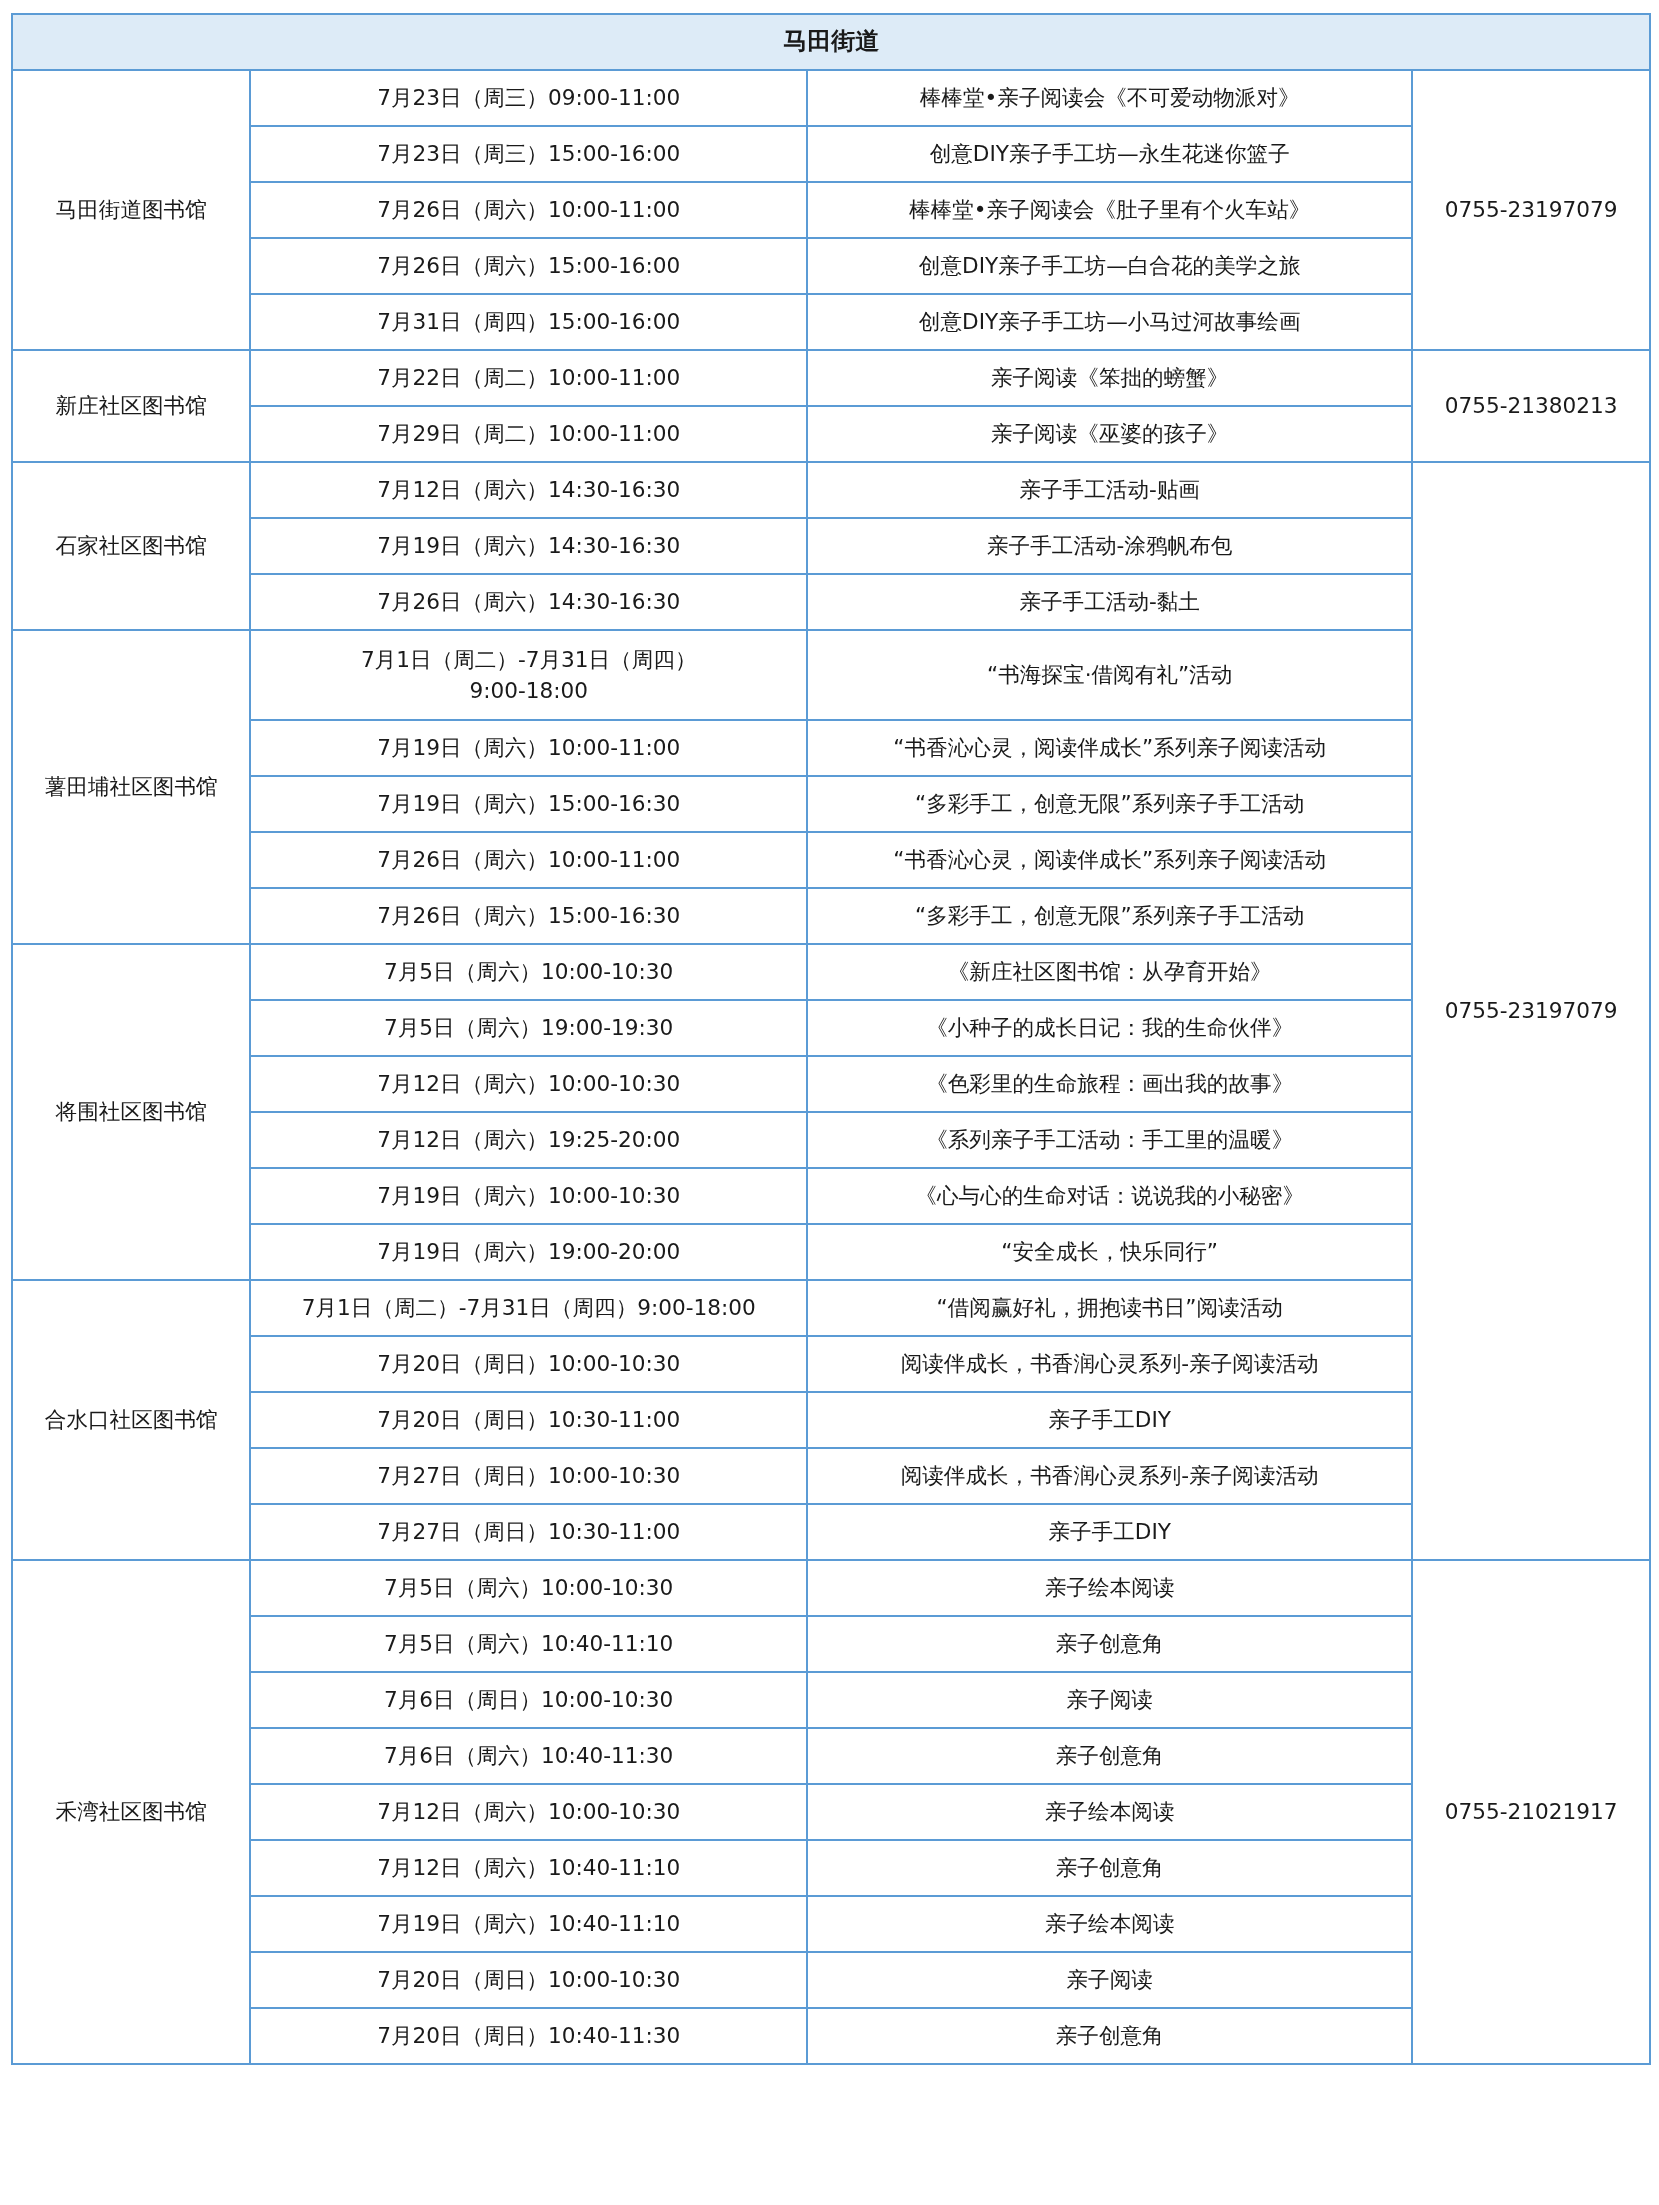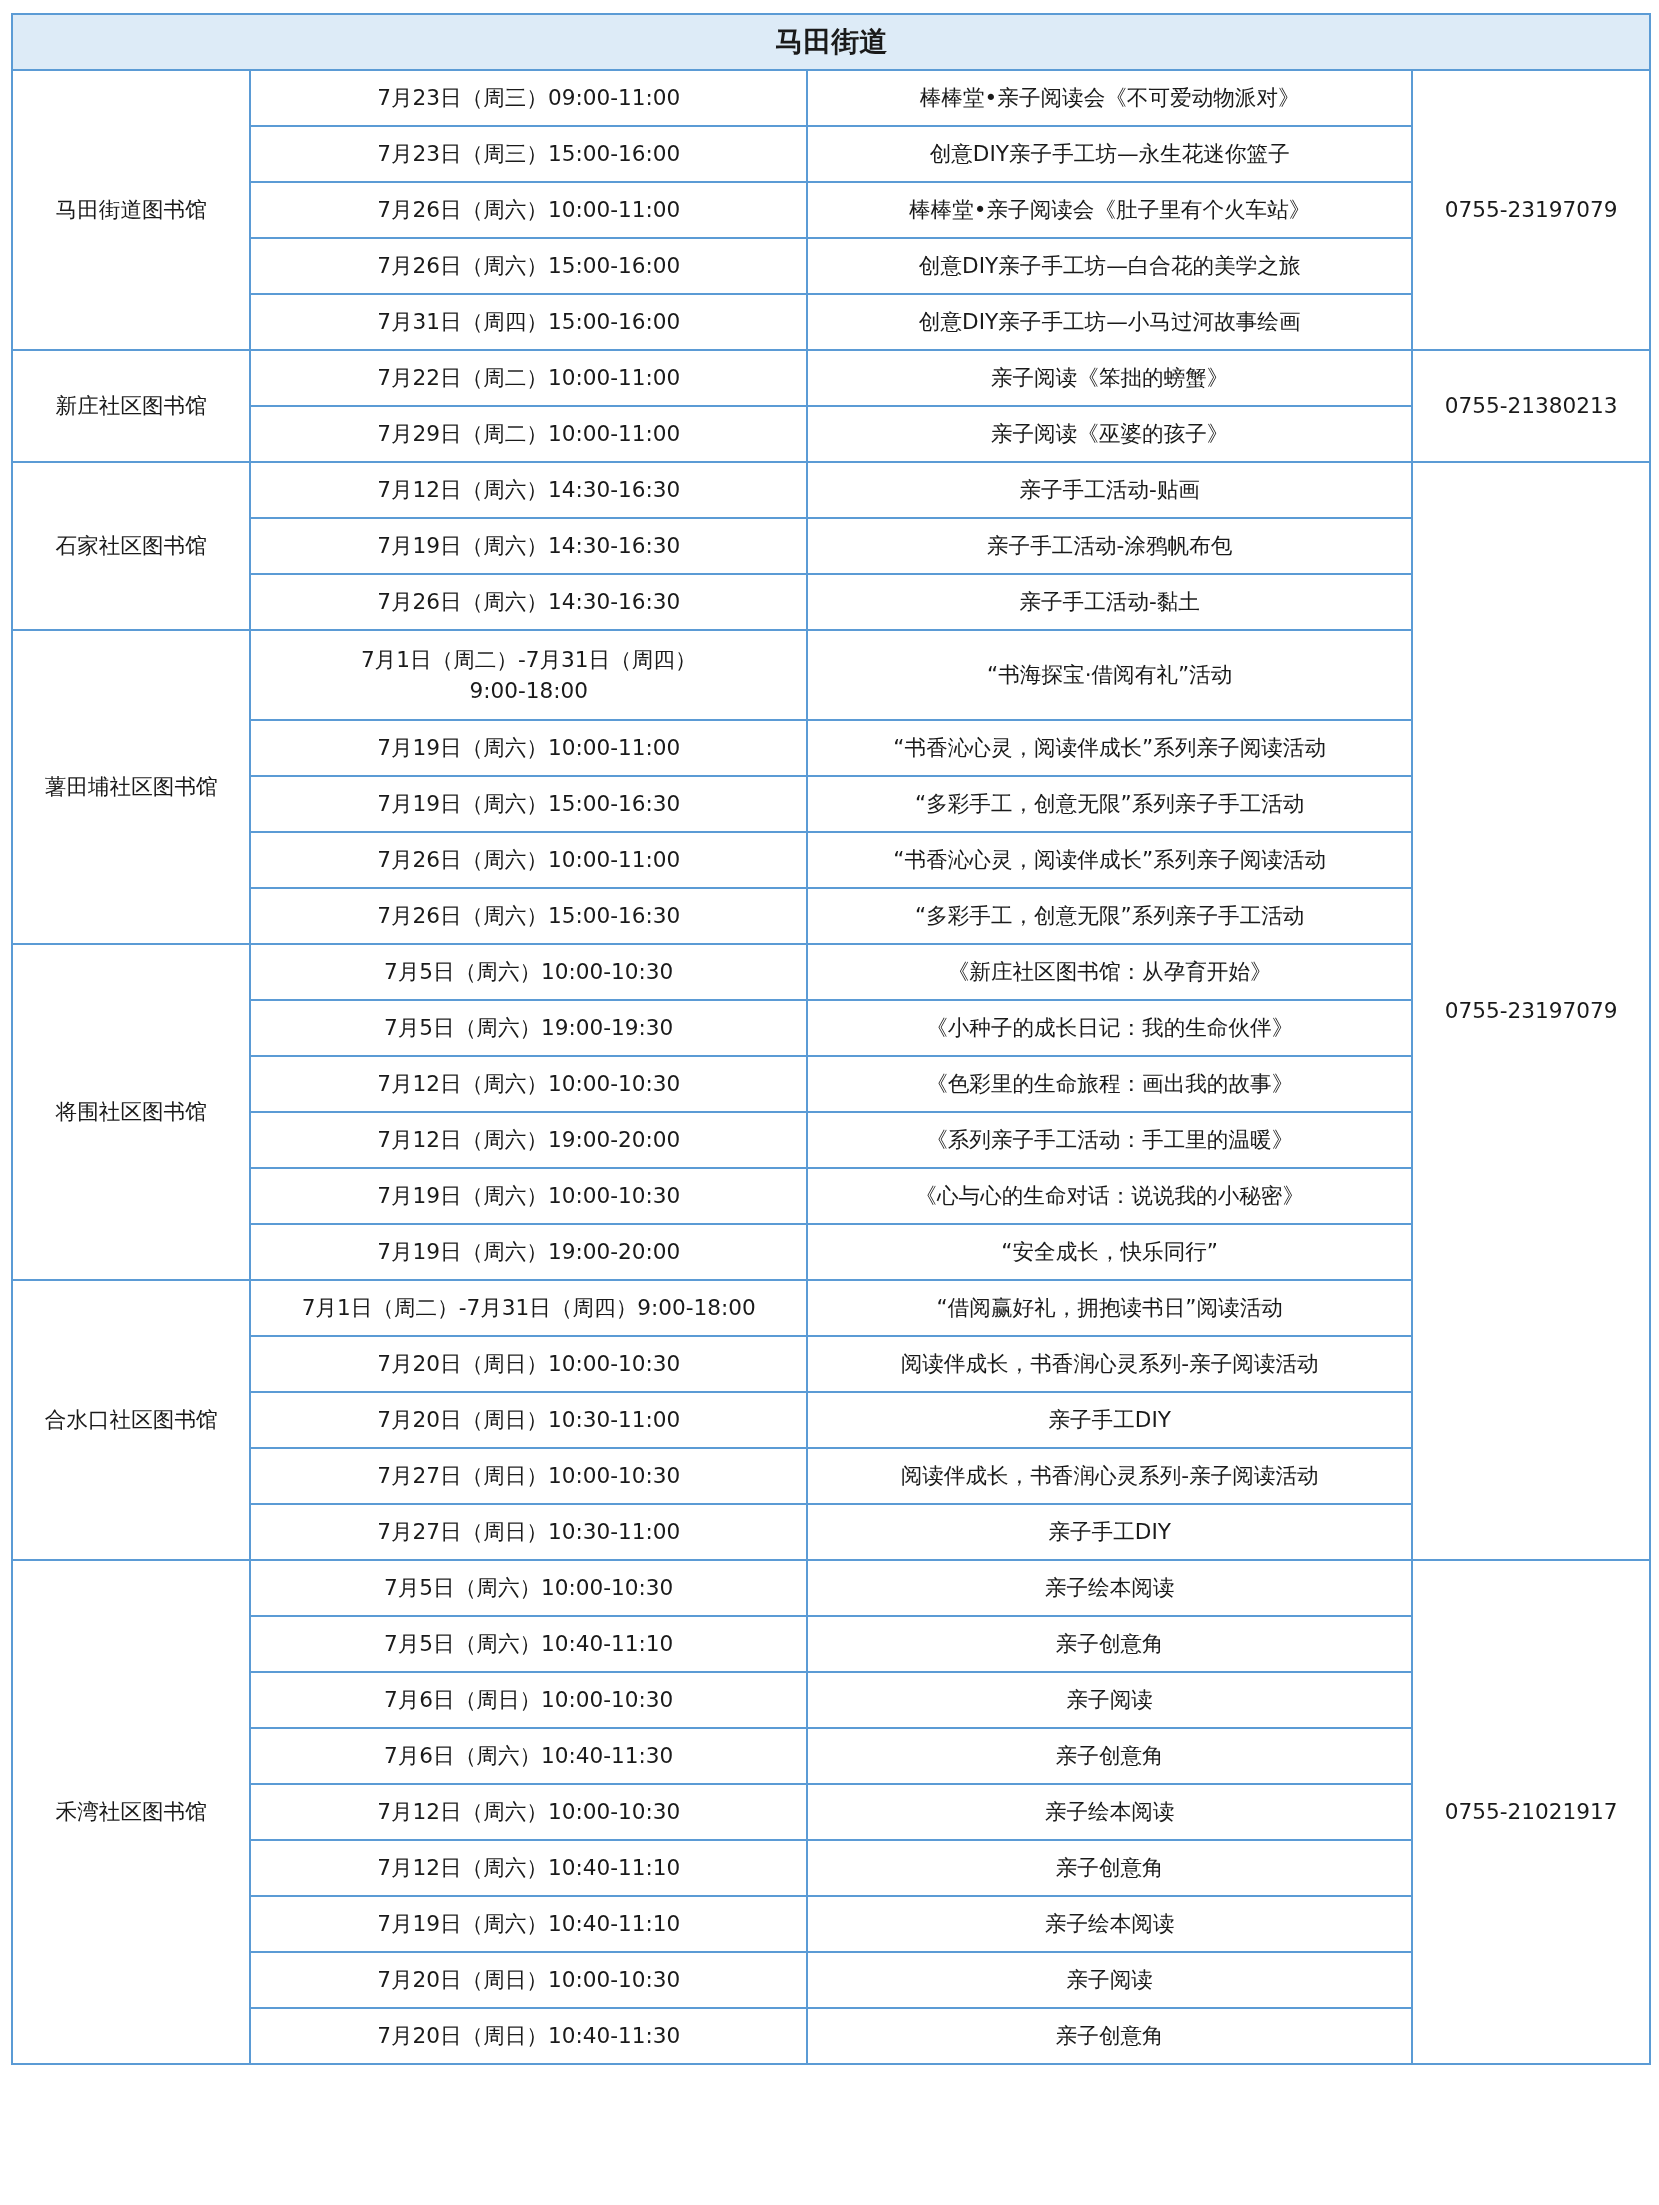--- a/index.html
+++ b/index.html
@@ -2,21 +2,21 @@
 <html style="font-size:12px"><head>
 <meta charset="utf-8">
 <style>
   html, body { margin: 0; padding: 0; background: #ffffff; }
   body { width: 1659px; height: 2205px; position: relative; overflow: hidden;
          font-family: "DejaVu Sans", "Liberation Sans", sans-serif; color: #1a1a1a; }
   table.sched { position: absolute; left: 11.2px; top: 12.7px; width: 1638px;
                 border-collapse: collapse; table-layout: fixed; }
   table.sched td { border: 2.2px solid #5B9BD5; text-align: center; vertical-align: middle;
                    font-size: 21.6px; line-height: 31px; padding: 0 4.5px; height: 54px; }
-  table.sched td.header { background: #DDEBF7; font-weight: bold; height: 54px; font-size: 28px; }
+  table.sched td.header { background: #DDEBF7; font-weight: bold; height: 54px; font-size: 24px; }
   table.sched td.tall { height: 88px; }
   col.c1 { width: 238px; } col.c2 { width: 557px; } col.c3 { width: 605px; } col.c4 { width: 238px; }
   .line { display: block; }
 </style>
 </head>
 <body>
 
 <table class="sched">
   <colgroup>
       <col class="c1">
@@ -110,21 +110,21 @@
     </tr>
     <tr>
       <td>7月5日（周六）19:00-19:30</td>
       <td>《小种子的成长日记：我的生命伙伴》</td>
     </tr>
     <tr>
       <td>7月12日（周六）10:00-10:30</td>
       <td>《色彩里的生命旅程：画出我的故事》</td>
     </tr>
     <tr>
-      <td>7月12日（周六）19:00-20:00</td>
+      <td>7月12日（周六）19:25-20:00</td>
       <td>《系列亲子手工活动：手工里的温暖》</td>
     </tr>
     <tr>
       <td>7月19日（周六）10:00-10:30</td>
       <td>《心与心的生命对话：说说我的小秘密》</td>
     </tr>
     <tr>
       <td>7月19日（周六）19:00-20:00</td>
       <td>“安全成长，快乐同行”</td>
     </tr>

